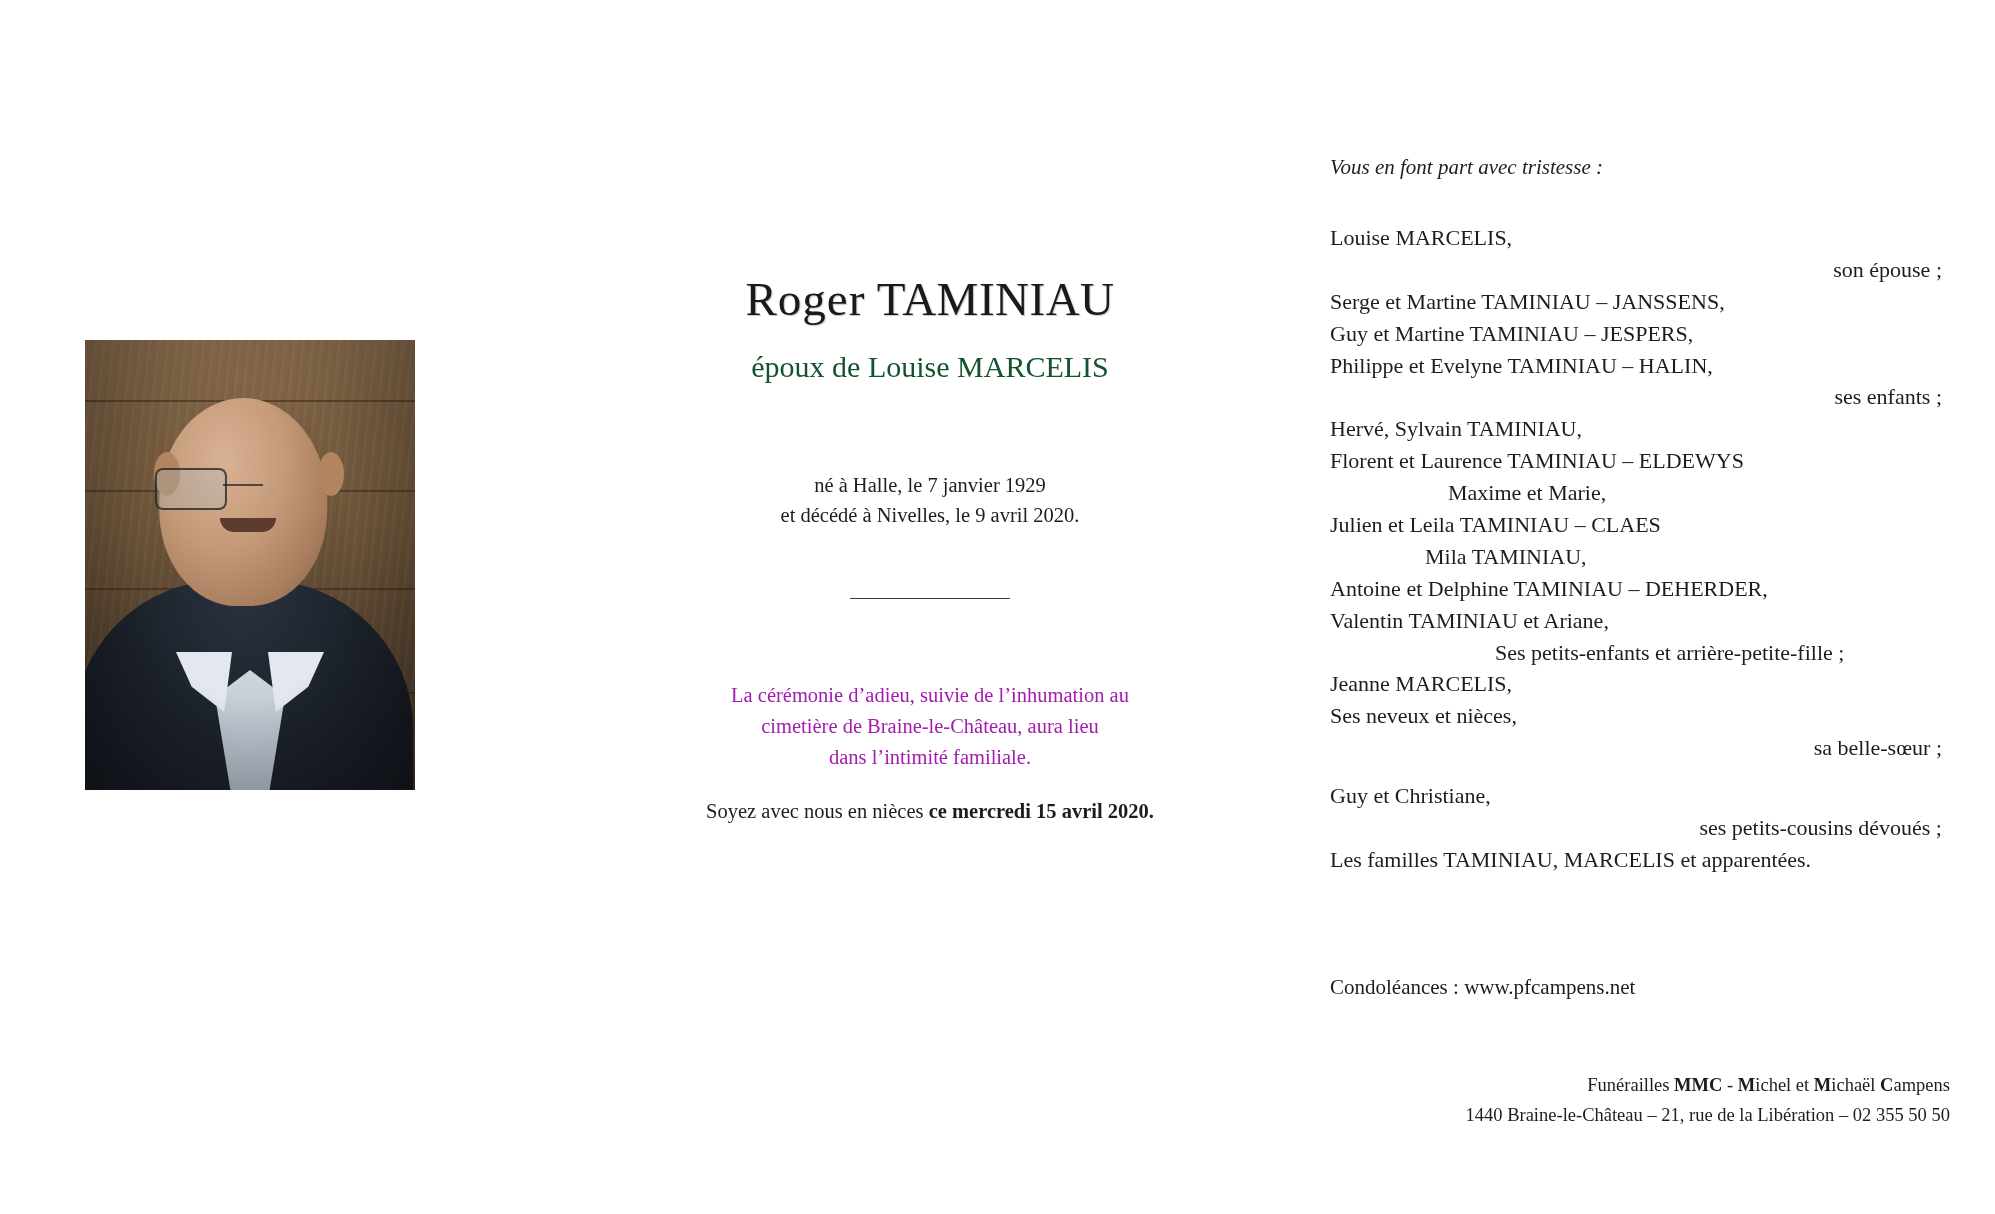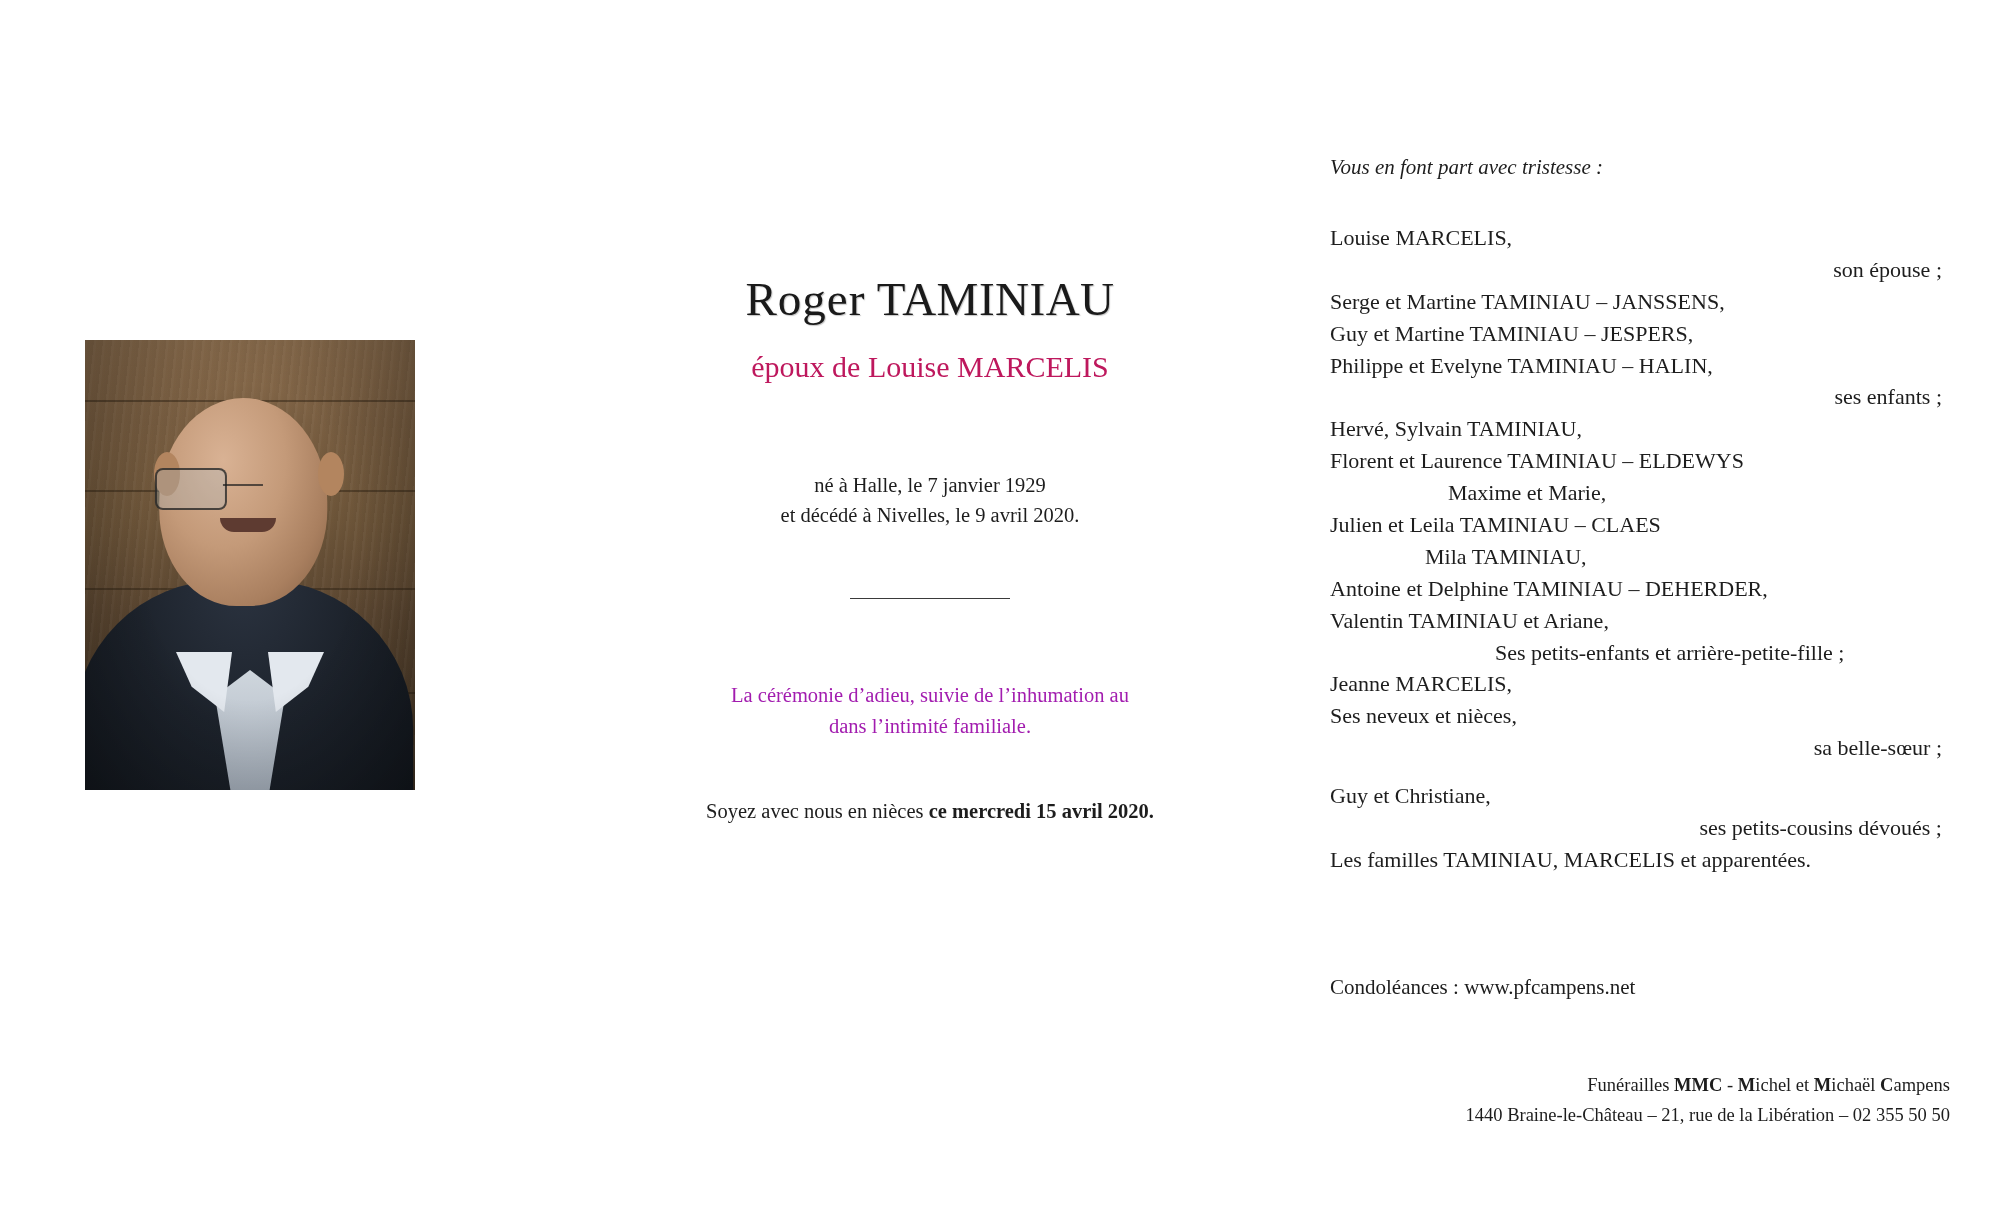--- a/index.html
+++ b/index.html
@@ -153,21 +153,21 @@
     letter-spacing: 0.5px;
     color: #1a1a1a;
     text-shadow: 1px 1px 1px rgba(150,150,150,0.55);
   }
   .deceased-name .first { letter-spacing: 1px; }
   .spouse-line {
     position: absolute;
     left: 0; right: 0;
     top: 350px;
     font-size: 30px;
-    color: #be185d;
+    color: #14532d;
   }
   .birth-block {
     position: absolute;
     left: 0; right: 0;
     top: 470px;
     font-size: 20.5px;
     line-height: 30px;
     color: #1d1d1d;
   }
   .rule {
@@ -284,20 +284,21 @@
 
   <div class="birth-block">
     <div>né à Halle, le 7 janvier 1929</div>
     <div>et décédé à Nivelles, le 9 avril 2020.</div>
   </div>
 
   <div class="rule"></div>
 
   <div class="ceremony-block">
     <div>La cérémonie d’adieu, suivie de l’inhumation au</div>
+    <div>cimetière de Braine-le-Château, aura lieu</div>
     <div>dans l’intimité familiale.</div>
   </div>
 
   <div class="thoughts-line">
     <span>Soyez avec nous en nièces </span><b>ce mercredi 15 avril 2020.</b>
   </div>
 </div>
 
 <div class="right">
 

